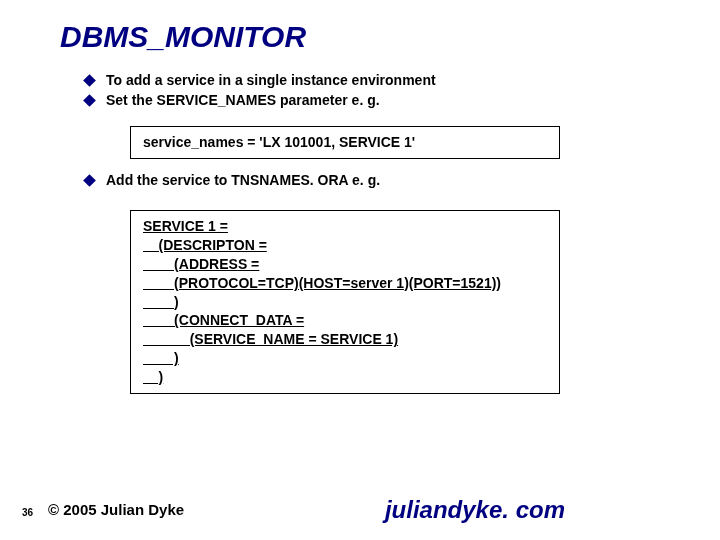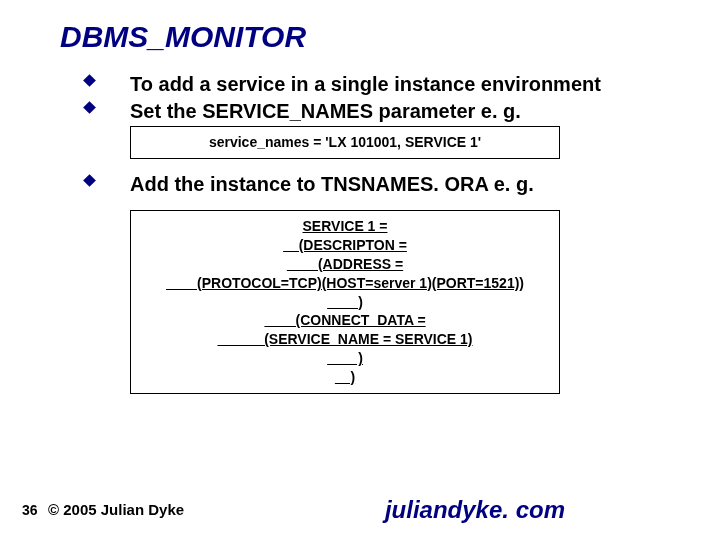--- a/index.html
+++ b/index.html
@@ -10,21 +10,20 @@
     height: 540px;
     background: #fff;
     font-family: Arial, Helvetica, sans-serif;
     color: #000;
     overflow: hidden;
   }
   .slide {
     position: relative;
     width: 593px;
     height: 540px;
-    text-align: center;
   }
   .title {
     position: absolute;
     top: 20px;
     left: 60px;
     font-size: 30px;
     font-weight: bold;
     color: #000080;
     font-style: italic;
   }
@@ -42,29 +41,28 @@
   .diamond {
     flex: 0 0 auto;
     width: 9px;
     height: 9px;
     background: #000080;
     transform: rotate(45deg);
     margin-top: 4px;
     margin-right: 12px;
   }
   .bullet-text {
-    font-size: 20px;
+    font-size: 14px;
     font-weight: bold;
     line-height: 1.25;
     color: #000;
-    margin-left: 24px;
   }
   .codebox {
     border: 1px solid #000;
-    padding: 6px 19px;
+    padding: 6px 12px;
     font-family: Arial, Helvetica, sans-serif;
     font-size: 14px;
     font-weight: bold;
     line-height: 1.35;
     white-space: pre;
     background: #fff;
   }
   .codebox1 {
     position: absolute;
     top: 126px;
@@ -81,21 +79,21 @@
     position: absolute;
     top: 210px;
     left: 130px;
     width: 430px;
     text-decoration: underline;
   }
   .page-num {
     position: absolute;
     left: 22px;
     bottom: 22px;
-    font-size: 14px;
+    font-size: 10px;
     font-weight: bold;
     color: #000;
   }
   .copyright {
     position: absolute;
     left: 48px;
     bottom: 22px;
     font-size: 15px;
     font-weight: bold;
     color: #000;
@@ -126,21 +124,21 @@
       <div class="diamond"></div>
       <div class="bullet-text">Set the SERVICE_NAMES parameter e. g.</div>
     </div>
   </div>
 
   <div class="codebox codebox1">service_names = 'LX 101001, SERVICE 1'</div>
 
   <div class="bullets2">
     <div class="bullet-row">
       <div class="diamond"></div>
-      <div class="bullet-text">Add the instance to TNSNAMES. ORA e. g.</div>
+      <div class="bullet-text">Add the service to TNSNAMES. ORA e. g.</div>
     </div>
   </div>
 
   <div class="codebox codebox2">SERVICE 1 =
     (DESCRIPTON =
         (ADDRESS =
         (PROTOCOL=TCP)(HOST=server 1)(PORT=1521))
         )
         (CONNECT_DATA =
             (SERVICE_NAME = SERVICE 1)

